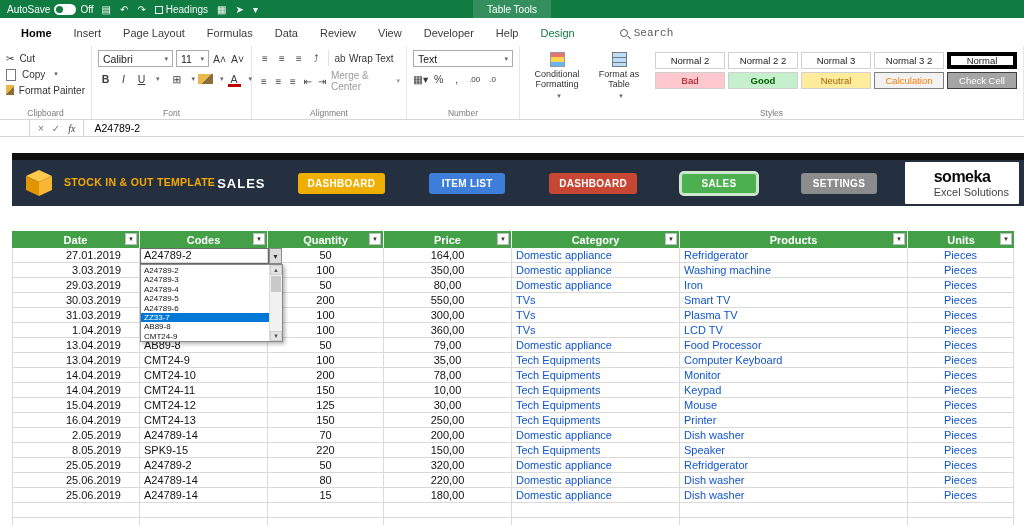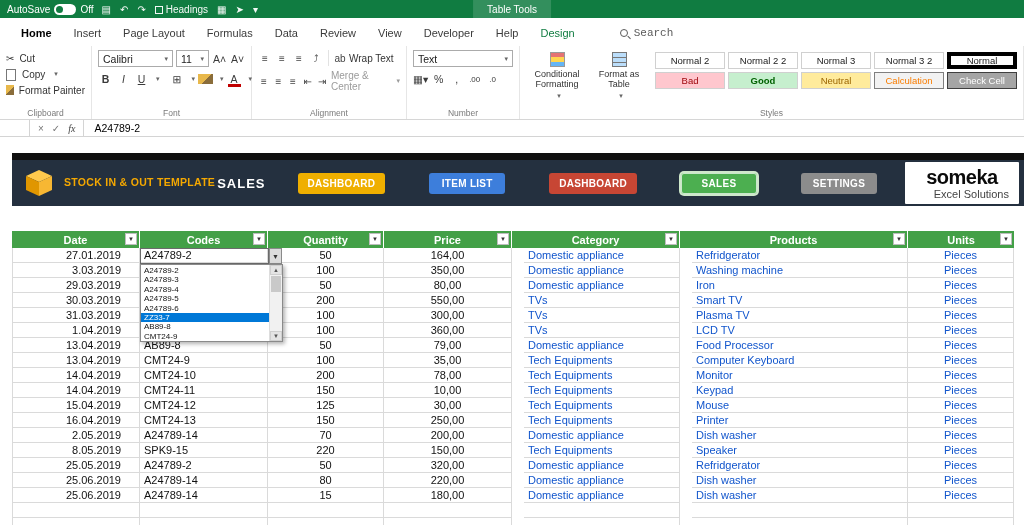--- a/index.html
+++ b/index.html
@@ -75,39 +75,39 @@
   .band-navy{height:46px;background:#24303F;display:flex;align-items:center;padding:0 5px 0 12px;}
   .band-titles{display:flex;gap:2px;margin-left:10px;min-width:200px;}
   .band-title{color:#F5A800;font-size:10.5px;font-weight:bold;letter-spacing:.3px;}
   .band-sub{color:#fff;font-size:13px;font-weight:bold;letter-spacing:1px;}
   .nav-buttons{display:flex;gap:44px;margin-left:32px;}
   .navbtn{min-width:76px;padding:5px 10px;border-radius:3px;color:#fff;font-size:10px;font-weight:bold;
     text-align:center;letter-spacing:.3px;cursor:pointer;white-space:nowrap;}
   .navbtn.active{box-shadow:0 0 0 2px #cfe8cb, inset 0 0 0 1px rgba(255,255,255,.7);}
   .brand-box{margin-left:auto;width:114px;height:42px;background:#fff;display:flex;flex-direction:column;
     align-items:center;justify-content:center;border-radius:1px;}
-  .brand-name{font-size:20px;font-weight:bold;color:#0a0a0a;line-height:1;letter-spacing:-.5px;}
+  .brand-name{font-size:16px;font-weight:bold;color:#0a0a0a;line-height:1;letter-spacing:-.5px;}
   .brand-tag{font-size:11px;color:#444;margin-top:1px;align-self:flex-end;padding-right:10px;}
 
   
   .table-wrap{position:absolute;left:12px;top:231px;}
   .thead,.trow{display:grid;grid-template-columns:128px 128px 116px 128px 168px 228px 106px;}
   .thead{height:17px;}
   .th{background:#43A047;color:#fff;font-weight:bold;font-size:11px;display:flex;align-items:center;
     justify-content:center;position:relative;border-right:1px solid #fff;}
   .th:last-child{border-right:none;}
   .filterbtn{position:absolute;right:2px;top:2px;width:12px;height:12px;background:#fff;border:1px solid #bdbdbd;
     display:flex;align-items:center;justify-content:center;font-size:6px;color:#333;}
   .trow{height:15px;font-size:11px;color:#111;}
   .td{border-right:1px solid #DADADA;border-bottom:1px solid #DADADA;display:flex;align-items:center;
     overflow:hidden;white-space:nowrap;background:#fff;}
   .td.col0{justify-content:flex-end;padding-right:18px;border-left:1px solid #DADADA;}
   .td.col1{padding-left:4px;}
   .td.col2,.td.col3{justify-content:center;}
-  .td.col4,.td.col5{padding-left:4px;color:#1155CC;margin-left:12px;}
+  .td.col4,.td.col5{padding-left:4px;color:#1155CC;}
   .td.col6{justify-content:center;color:#1155CC;}
 
   
   .sel-outline{position:absolute;left:140px;top:248px;width:129px;height:16px;border:1px solid #6b6b6b;pointer-events:none;}
   .combo-btn{position:absolute;left:269px;top:248px;width:13px;height:16px;background:#DCDCDC;border:1px solid #8a8a8a;
     display:flex;align-items:center;justify-content:center;font-size:7px;color:#333;}
   .dd-panel{position:absolute;left:140px;top:264px;width:143px;height:78px;background:#fff;border:1px solid #8a8a8a;
     box-shadow:2px 2px 4px rgba(0,0,0,.3);display:flex;}
   .dd-list{flex:1;display:flex;flex-direction:column;padding-top:1px;}
   .dd-item{height:9.4px;line-height:9.4px;font-size:8px;padding-left:3px;color:#111;white-space:nowrap;}

